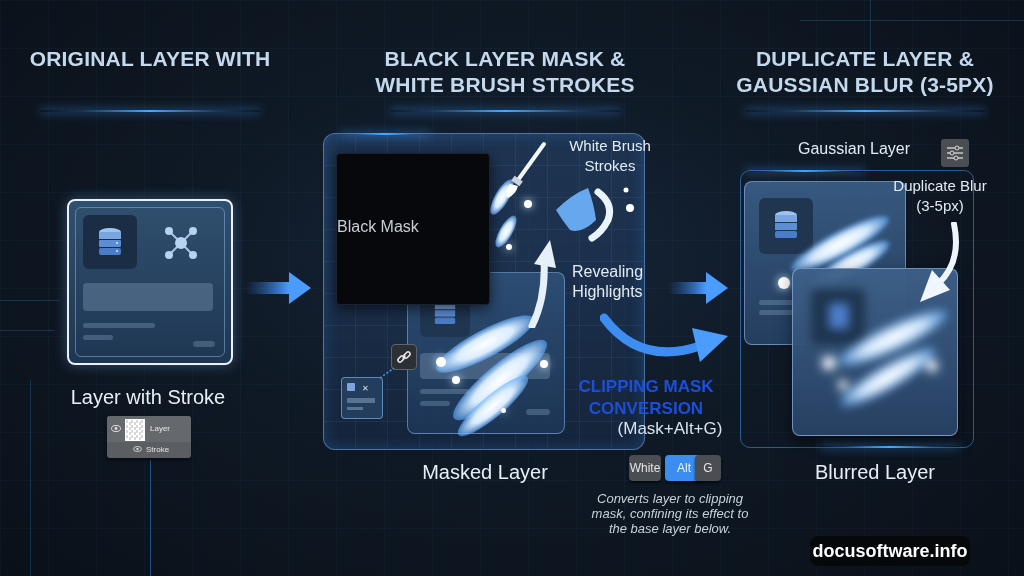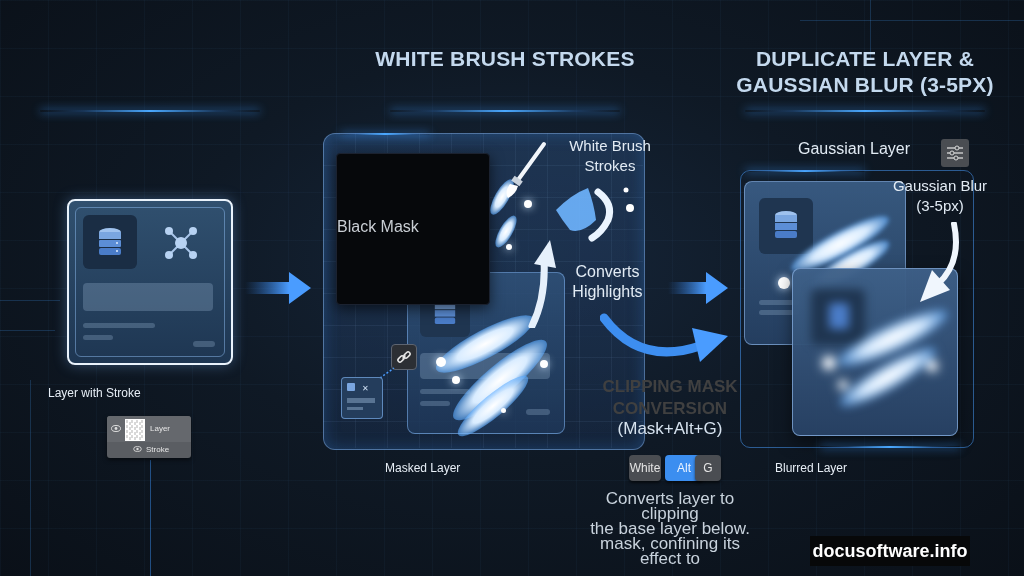--- a/index.html
+++ b/index.html
@@ -10,21 +10,21 @@
   .grid-bg{position:absolute;inset:0;
     background-image:linear-gradient(rgba(70,120,180,0.06) 1px, transparent 1px),
                      linear-gradient(90deg, rgba(70,120,180,0.06) 1px, transparent 1px);
     background-size:48px 48px;pointer-events:none;}
   .circuit{position:absolute;border-color:rgba(60,140,220,0.25);border-style:solid;border-width:0;}
   .heading{position:absolute;text-align:center;font-weight:700;font-size:21px;line-height:26px;
     color:#c4d9ee;letter-spacing:0.2px;text-transform:uppercase;}
   .glow-line{position:absolute;height:2px;border-radius:2px;
     background:linear-gradient(90deg, transparent, rgba(60,150,255,0.25) 20%, #4aa8ff 50%, rgba(60,150,255,0.25) 80%, transparent);
     box-shadow:0 0 10px #3d9bff;}
-  .label{position:absolute;text-align:left;font-size:12px;color:#e7eef6;}
+  .label{position:absolute;text-align:center;font-size:20px;color:#e7eef6;}
   .small-label{position:absolute;text-align:center;font-size:15px;line-height:20px;color:#e2ebf4;}
   
   .card{position:absolute;border-radius:8px;}
   .card1{left:67px;top:199px;width:162px;height:162px;border:2px solid #e9f2fb;
     background:linear-gradient(180deg,#30506f,#1e3652);box-shadow:0 0 14px rgba(120,180,255,0.35);}
   .card1-inner{position:absolute;left:6px;top:6px;right:6px;bottom:6px;border:1px solid rgba(150,200,255,0.45);border-radius:6px;}
   .tile{position:absolute;border-radius:6px;}
   .bar{position:absolute;border-radius:4px;background:rgba(160,190,220,0.28);}
   .layer-chip{position:absolute;left:107px;top:416px;width:84px;height:42px;border-radius:3px;
     background:#5a5d62;box-shadow:0 2px 4px rgba(0,0,0,0.5);}
@@ -43,50 +43,51 @@
   .black-mask{position:absolute;left:336px;top:153px;width:152px;height:150px;background:#06080b;
     border-radius:4px;box-shadow:0 4px 14px rgba(0,0,0,0.6);border:1px solid #1b2230;}
   .masked-card{position:absolute;left:407px;top:272px;width:156px;height:160px;border-radius:8px;
     border:1.5px solid rgba(120,170,230,0.6);background:linear-gradient(180deg,rgba(48,82,122,0.85),rgba(30,55,88,0.85));}
   .brush-swirl{position:absolute;border-radius:50%;background:radial-gradient(ellipse at center,#ffffff 0%,#d9ecff 40%,rgba(90,170,255,0.6) 70%,transparent 100%);}
   .dot{position:absolute;border-radius:50%;background:#fff;box-shadow:0 0 8px #cfe6ff;}
   .link-btn{position:absolute;left:391px;top:344px;width:24px;height:24px;border-radius:4px;background:#2c2f34;
     border:1px solid #5d6470;display:flex;align-items:center;justify-content:center;}
   .thumb{position:absolute;left:341px;top:377px;width:40px;height:40px;border-radius:4px;border:1.5px solid rgba(120,170,230,0.7);
     background:#243d5c;}
-  .clip-title{position:absolute;left:580px;top:376px;width:180px;text-align:center;font-size:17px;line-height:22px;
-    font-weight:700;color:#404040;}
+  .clip-title{position:absolute;left:556px;top:376px;width:180px;text-align:center;font-size:17px;line-height:22px;
+    font-weight:700;color:#1d4ed8;}
   .clip-sub{position:absolute;left:580px;top:419px;width:180px;text-align:center;font-size:17px;color:#d6e2ee;}
   .key{position:absolute;top:455px;height:26px;border-radius:4px;font-size:12px;display:flex;align-items:center;justify-content:center;
     color:#e5e5e5;box-shadow:0 2px 3px rgba(0,0,0,0.6);}
-  .desc{position:absolute;left:585px;top:491px;width:170px;text-align:center;font-size:17px;line-height:15px;color:#c8d2dc;}
+  .desc{position:absolute;left:585px;top:491px;width:170px;text-align:center;font-size:13px;line-height:15px;color:#c8d2dc;font-style:italic;}
   
   .frame3{position:absolute;left:740px;top:170px;width:232px;height:276px;border-radius:10px;
     border:1.5px solid rgba(70,150,240,0.55);}
   .dup-card{position:absolute;left:744px;top:181px;width:160px;height:162px;border-radius:8px;border:1.5px solid rgba(140,180,230,0.6);
     background:linear-gradient(180deg,rgba(58,92,132,0.95),rgba(38,64,98,0.95));}
   .blur-card{position:absolute;left:792px;top:268px;width:164px;height:166px;border-radius:8px;border:1.5px solid rgba(140,180,230,0.7);
     background:linear-gradient(180deg,rgba(62,96,136,0.97),rgba(40,66,100,0.97));box-shadow:0 6px 16px rgba(0,0,0,0.5);overflow:hidden;}
   .sliders-btn{position:absolute;left:941px;top:139px;width:28px;height:28px;border-radius:3px;background:#4a4d52;display:flex;align-items:center;justify-content:center;}
-  .watermark{position:absolute;left:810px;top:536px;width:160px;height:30px;background:#070809;border-radius:0;
+  .watermark{position:absolute;left:810px;top:536px;width:160px;height:30px;background:#070809;border-radius:8px;
     color:#ffffff;font-weight:700;font-size:18px;line-height:30px;text-align:center;}
 </style>
 </head>
 <body>
 
 <div class="grid-bg"></div>
 
 <div class="circuit" style="left:0;top:300px;width:60px;height:1px;border-top-width:1px;"></div>
 <div class="circuit" style="left:0;top:330px;width:55px;height:1px;border-top-width:1px;"></div>
 <div class="circuit" style="left:30px;top:380px;width:1px;height:196px;border-left-width:1px;"></div>
 <div class="circuit" style="left:150px;top:460px;width:1px;height:116px;border-left-width:1px;border-color:rgba(60,150,255,0.45);"></div>
 <div class="circuit" style="left:800px;top:20px;width:224px;height:1px;border-top-width:1px;"></div>
 <div class="circuit" style="left:870px;top:0;width:1px;height:60px;border-left-width:1px;"></div>
 
 <div class="heading" style="left:20px;top:46px;width:260px;">
+  <div>ORIGINAL LAYER WITH</div>
 </div>
 <div class="glow-line" style="left:40px;top:110px;width:220px;"></div>
 
 <div class="card card1">
   <div class="card1-inner"></div>
   <div class="tile" style="left:14px;top:14px;width:54px;height:54px;background:#1a2d44;">
     <svg width="54" height="54" viewBox="0 0 54 54">
       <ellipse cx="27" cy="17" rx="11" ry="4" fill="#9fc2ee"></ellipse>
       <rect x="16" y="17" width="22" height="7" fill="#7aa6e0"></rect>
       <rect x="16" y="25" width="22" height="7" rx="1" fill="#5c8ed6"></rect>
@@ -136,20 +137,21 @@
       <linearGradient id="ag1" x1="0" x2="1">
         <stop offset="0" stop-color="#2a6cc4" stop-opacity="0"></stop>
         <stop offset="1" stop-color="#4a9cff"></stop>
       </linearGradient>
     </defs>
   <rect x="0" y="14" width="44" height="12" fill="url(#ag1)"></rect>
   <polygon points="44,4 66,20 44,36" fill="#4a9cff"></polygon>
 </svg>
 
 <div class="heading" style="left:355px;top:46px;width:300px;">
+  <div>BLACK LAYER MASK &amp;</div>
   <div>WHITE BRUSH STROKES</div>
 </div>
 <div class="glow-line" style="left:390px;top:110px;width:230px;"></div>
 
 <div class="frame2"></div>
 <div class="frame2-grid"></div>
 <div class="glow-line" style="left:340px;top:133px;width:90px;"></div>
 
 <div class="masked-card">
   <div class="tile" style="left:12px;top:14px;width:50px;height:50px;background:#1f3550;">
@@ -198,21 +200,21 @@
   <circle cx="78" cy="24" r="4" fill="#fff"></circle>
     <circle cx="74" cy="6" r="2.5" fill="#fff"></circle>
 </svg>
 
 <svg class="abs" style="left:520px;top:238px;" width="40" height="90" viewBox="0 0 40 90">
   <path d="M12 88 Q26 60 24 22" fill="none" stroke="#e6f0fb" stroke-width="7" stroke-linecap="round"></path>
   <polygon points="14,26 30,2 36,30" fill="#e6f0fb"></polygon>
 </svg>
 
 <div class="small-label" style="left:545px;top:262px;width:125px;font-size:16px;">
-  <div>Converts</div>
+  <div>Revealing</div>
   <div>Highlights</div>
 </div>
 
 <div class="link-btn">
   <svg width="16" height="16" viewBox="0 0 16 16">
     <path d="M6.5 9.5 L9.5 6.5" stroke="#e8e8e8" stroke-width="1.5"></path>
     <rect x="1.5" y="8" width="7" height="4" rx="2" transform="rotate(-45 5 10)" fill="none" stroke="#e8e8e8" stroke-width="1.5"></rect>
     <rect x="7.5" y="4" width="7" height="4" rx="2" transform="rotate(-45 11 6)" fill="none" stroke="#e8e8e8" stroke-width="1.5"></rect>
   </svg>
 </div>
@@ -248,22 +250,22 @@
   <div>CONVERSION</div>
 </div>
 <div class="clip-sub">(Mask+Alt+G)</div>
 
 <div class="key" style="left:629px;width:32px;background:#4a4d52;">White</div>
 <div class="key" style="left:665px;width:38px;background:#3b8ef0;color:#eaf3ff;">Alt</div>
 <div class="key" style="left:695px;width:26px;background:#4a4d52;">G</div>
 
 <div class="desc">
   <div>Converts layer to clipping</div>
+  <div>mask, confining its effect to</div>
   <div>the base layer below.</div>
-  <div>mask, confining its effect to</div>
 </div>
 
 <div class="heading" style="left:715px;top:46px;width:300px;">
   <div>DUPLICATE LAYER &amp;</div>
   <div>GAUSSIAN BLUR (3-5PX)</div>
 </div>
 <div class="glow-line" style="left:745px;top:110px;width:240px;"></div>
 
 <div class="small-label" style="left:780px;top:139px;width:148px;font-size:16px;">Gaussian Layer</div>
 <div class="sliders-btn">
@@ -304,21 +306,21 @@
     <div class="abs" style="left:36px;top:34px;width:20px;height:26px;background:#4a7cc8;border-radius:4px;"></div>
     <div class="brush-swirl" style="left:40px;top:56px;width:120px;height:26px;transform:rotate(-25deg);"></div>
     <div class="brush-swirl" style="left:40px;top:96px;width:110px;height:24px;transform:rotate(-30deg);"></div>
     <div class="dot" style="left:30px;top:88px;width:12px;height:12px;"></div>
     <div class="dot" style="left:46px;top:112px;width:8px;height:8px;"></div>
     <div class="dot" style="left:134px;top:92px;width:10px;height:10px;"></div>
   </div>
 </div>
 
 <div class="small-label" style="left:880px;top:176px;width:120px;font-size:15px;">
-  <div>Gaussian Blur</div>
+  <div>Duplicate Blur</div>
   <div>(3-5px)</div>
 </div>
 <svg class="abs" style="left:918px;top:222px;" width="46" height="82" viewBox="0 0 46 82">
   <path d="M36 2 Q44 40 20 62" fill="none" stroke="#f0f6fd" stroke-width="6" stroke-linecap="round"></path>
   <polygon points="2,80 14,48 32,68" fill="#f0f6fd"></polygon>
 </svg>
 
 <div class="label" style="left:775px;top:461px;width:200px;">Blurred Layer</div>
 <div class="glow-line" style="left:820px;top:446px;width:140px;"></div>
 

